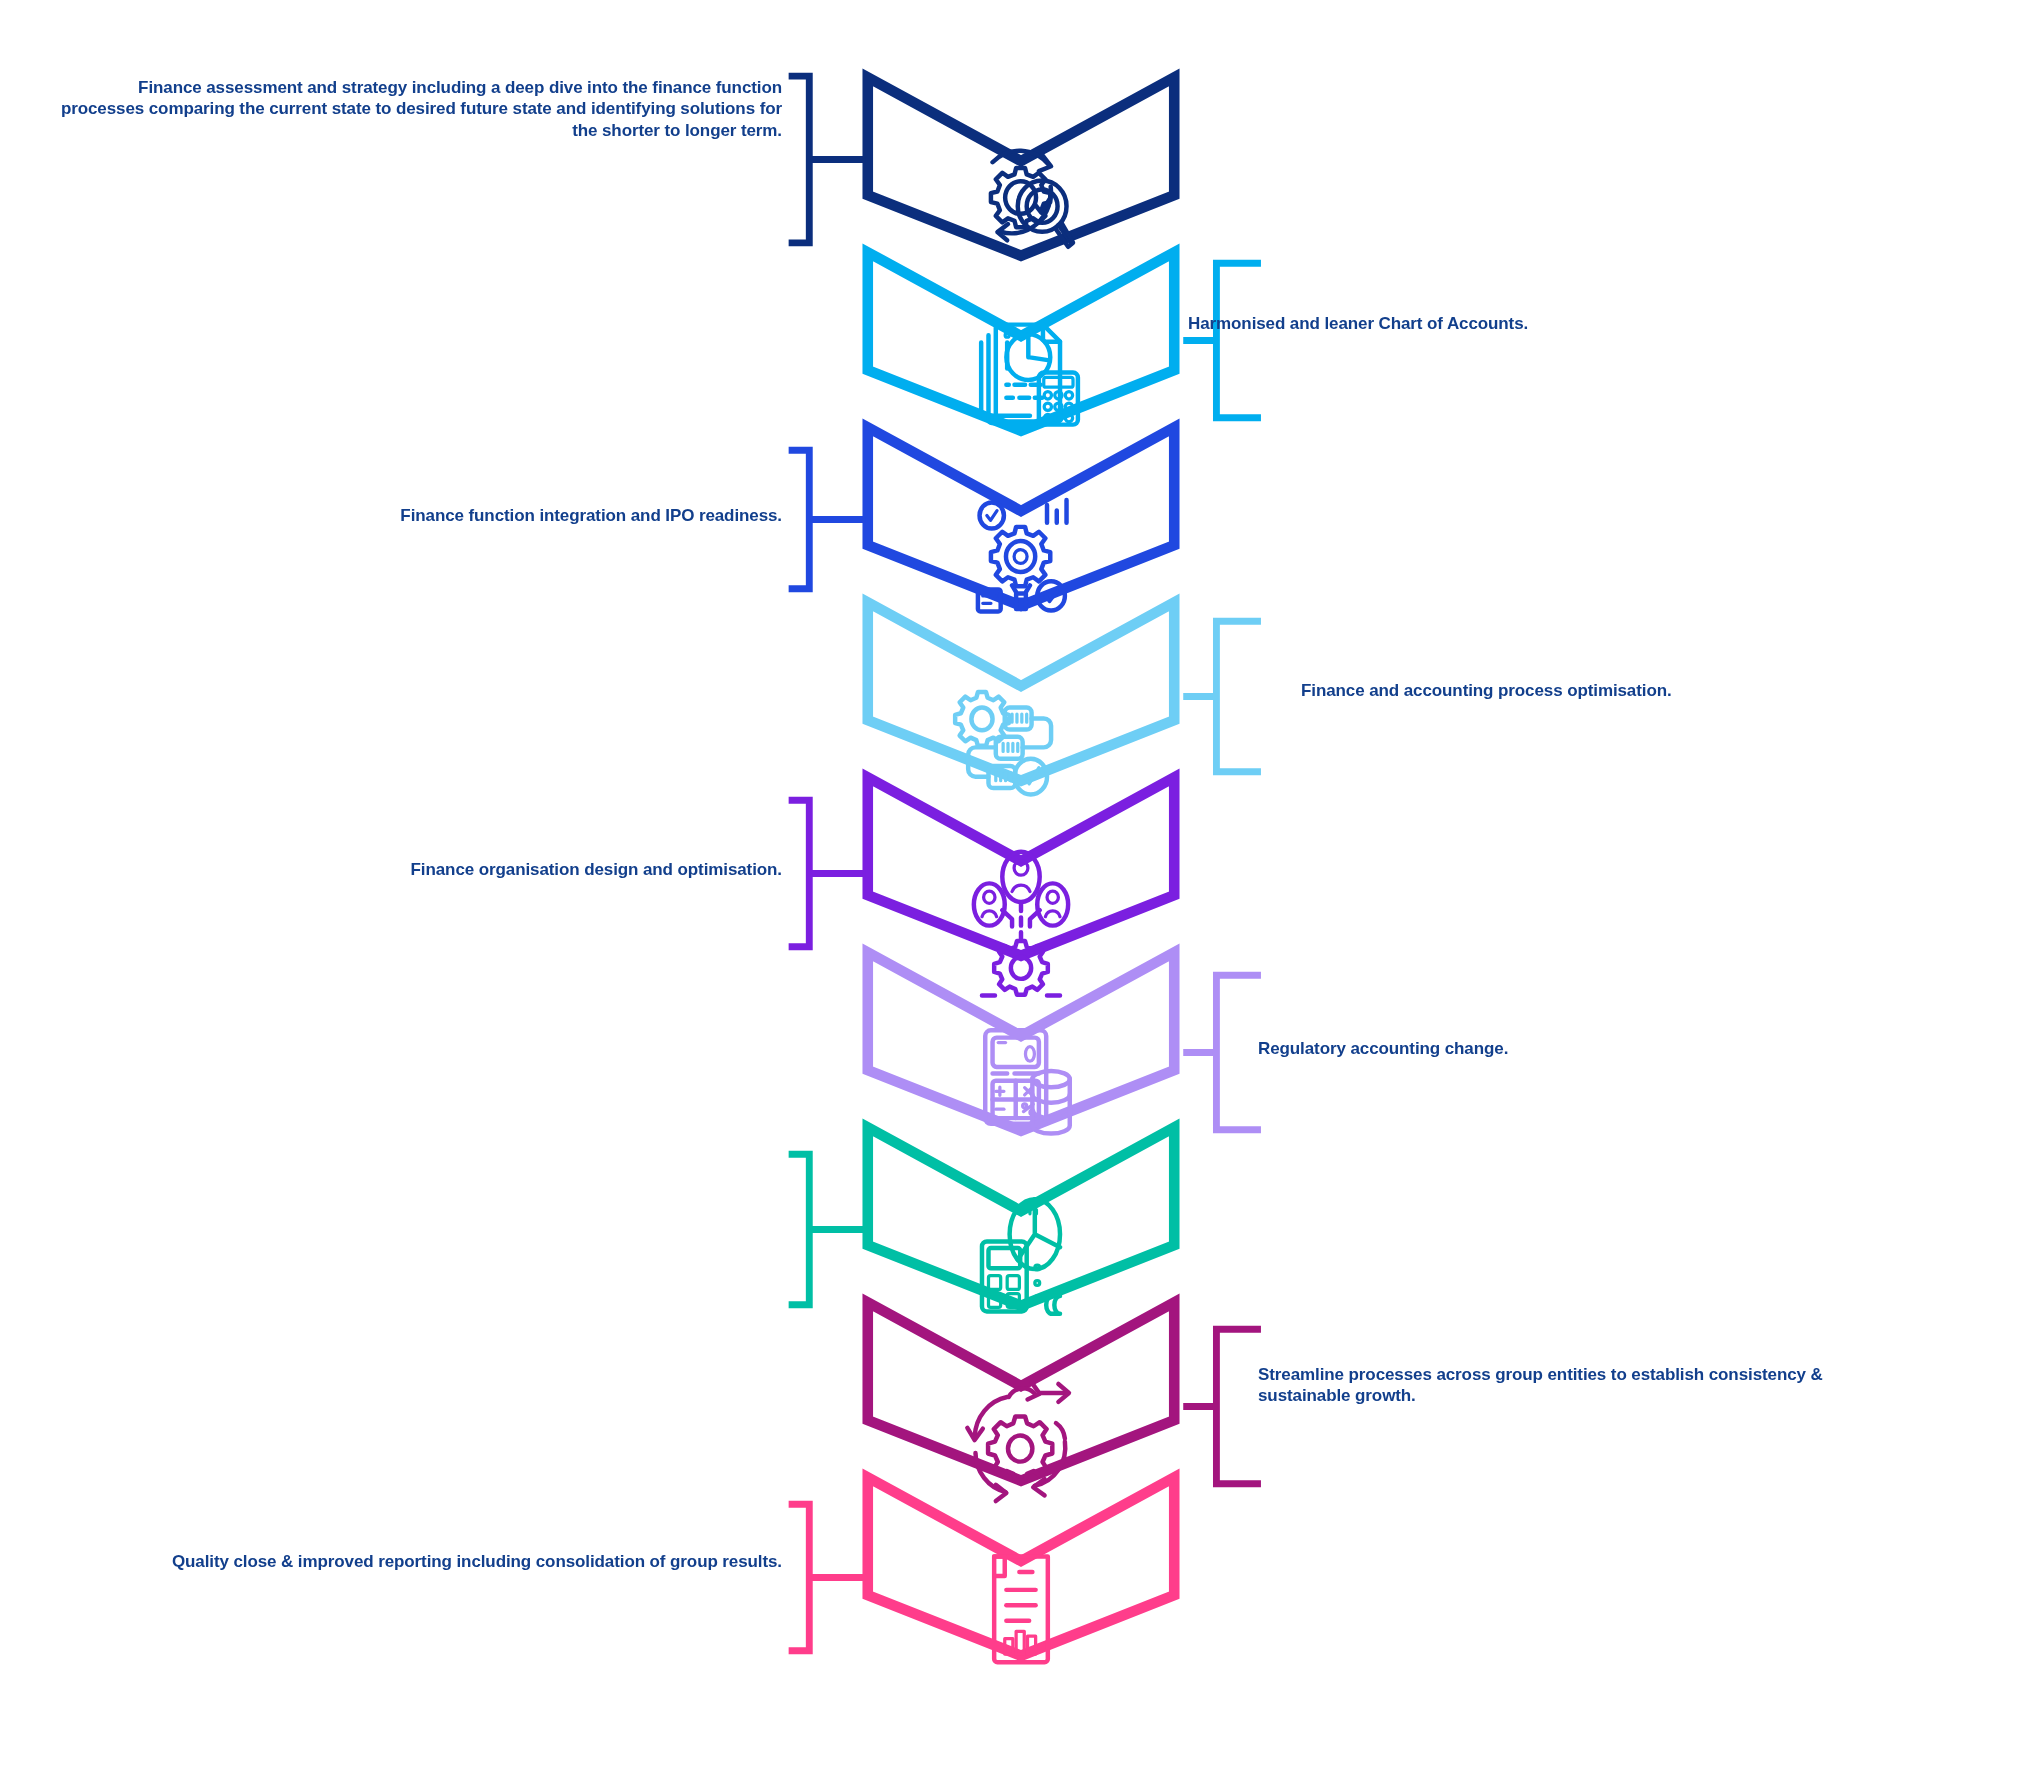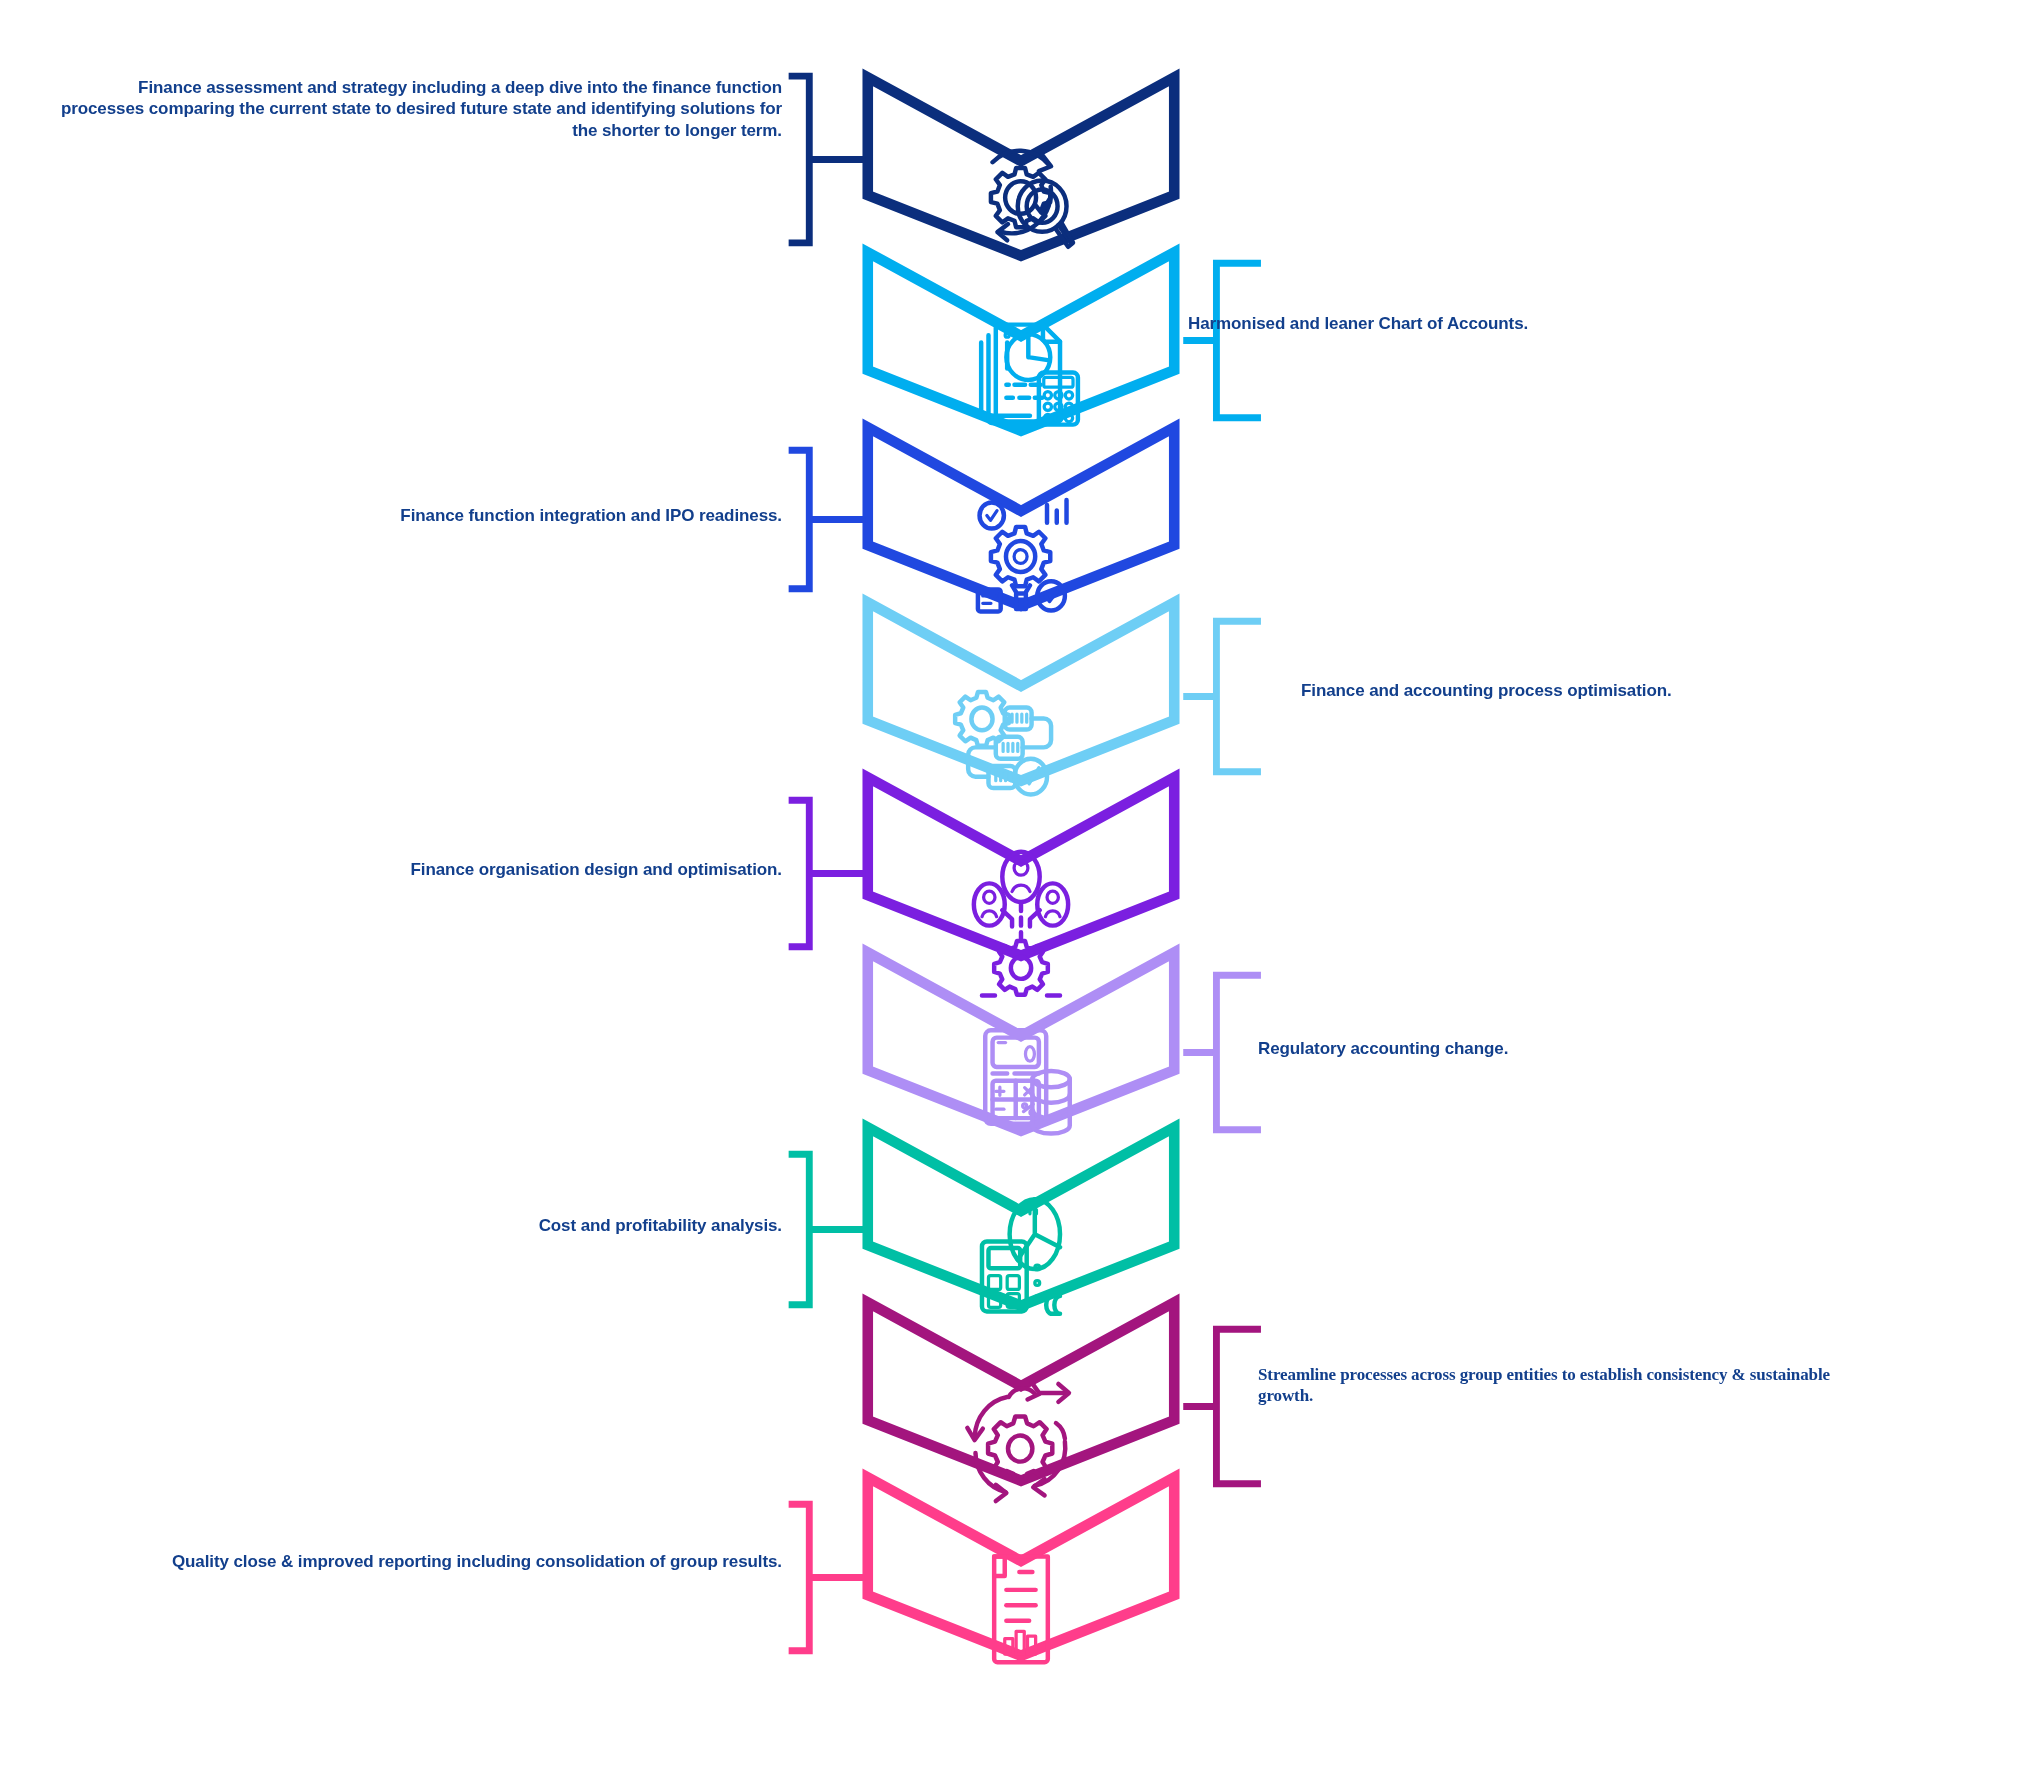--- a/index.html
+++ b/index.html
@@ -326,20 +326,19 @@
   <div class="label right" style="left:1188px;top:313px;width:733px;">Harmonised and leaner Chart of Accounts.</div>
 
   <div class="label left" style="left:53px;top:505px;width:729px;">Finance function integration and IPO readiness.</div>
 
   <div class="label right" style="left:1301px;top:680px;width:733px;">Finance and accounting process optimisation.</div>
 
   <div class="label left" style="left:53px;top:859px;width:729px;">Finance organisation design and optimisation.</div>
 
   <div class="label right" style="left:1258px;top:1038px;width:733px;">Regulatory accounting change.</div>
 
-  <div class="label left" style="left:53px;top:1215px;width:729px;">Cost and profitability analysis.</div>
-
-  <div class="label right" style="left:1258px;top:1364px;width:623px;font-family:Liberation Serif, serif;">Streamline processes across group entities to establish consistency &amp; sustainable growth.</div>
+
+  <div class="label right" style="left:1258px;top:1364px;width:623px;">Streamline processes across group entities to establish consistency &amp; sustainable growth.</div>
 
   <div class="label left" style="left:53px;top:1551px;width:729px;">Quality close &amp; improved reporting including consolidation of group results.</div>
 
 </div>
 
 
 </body></html>

